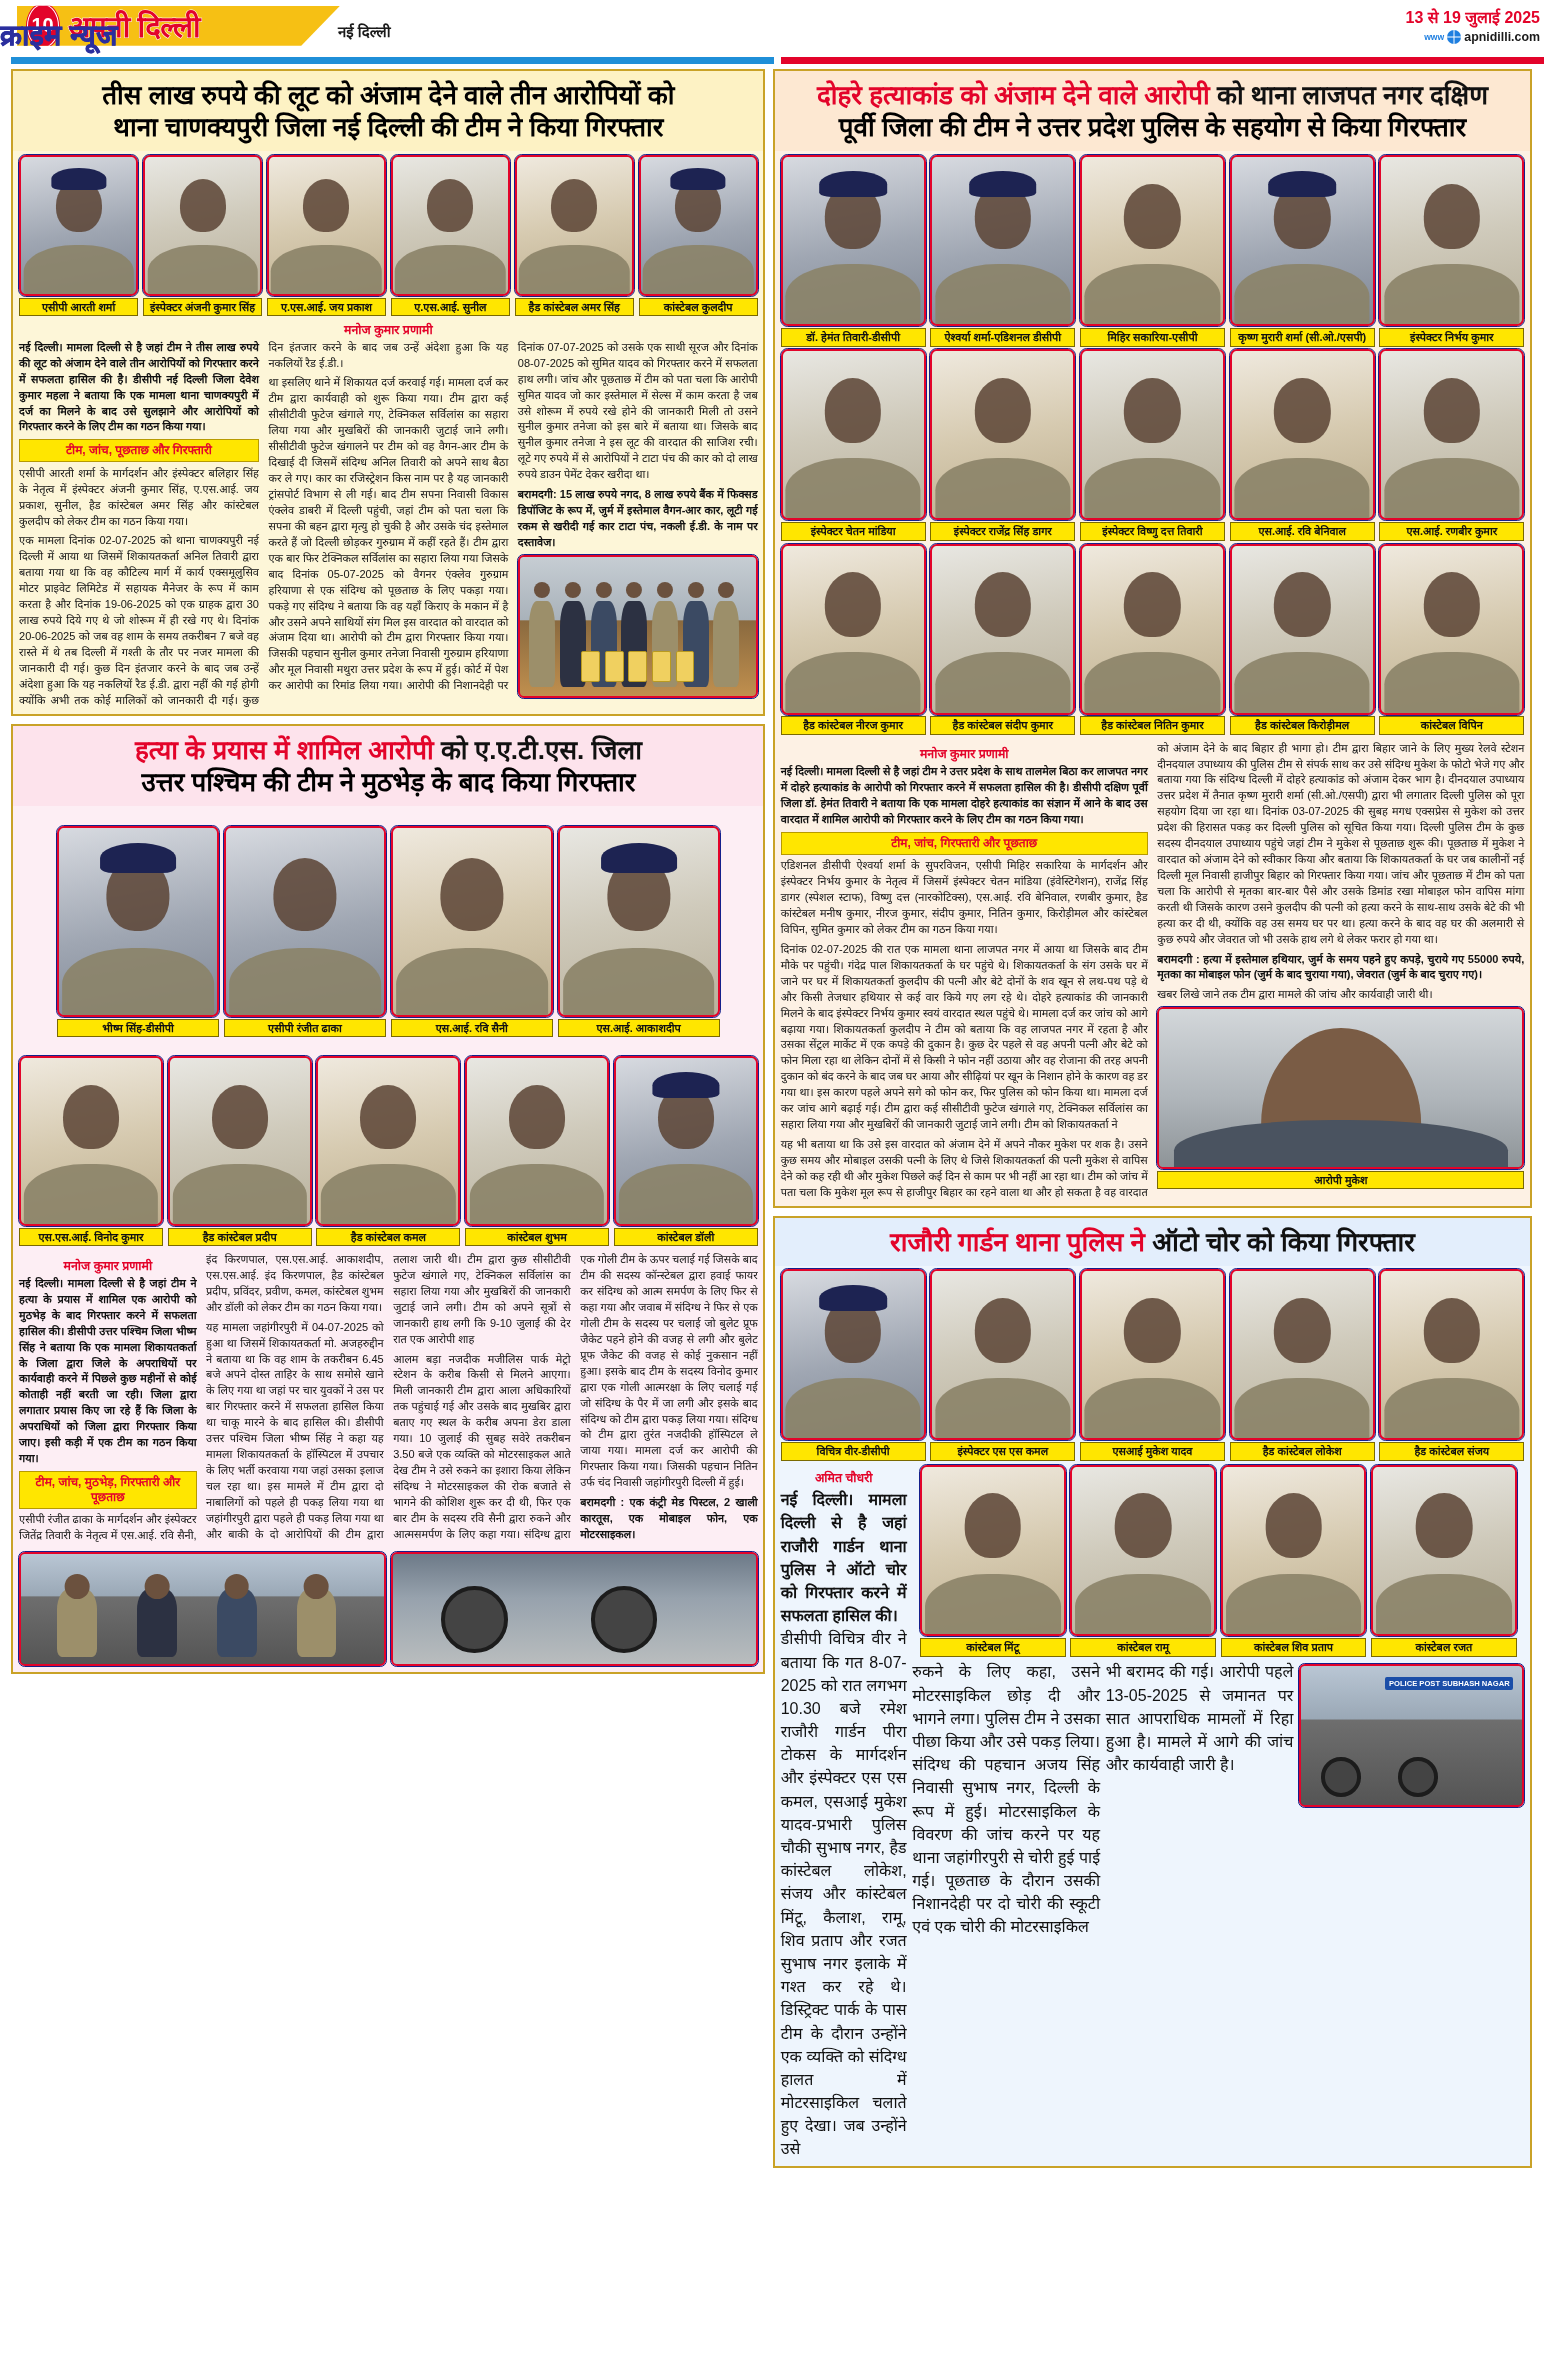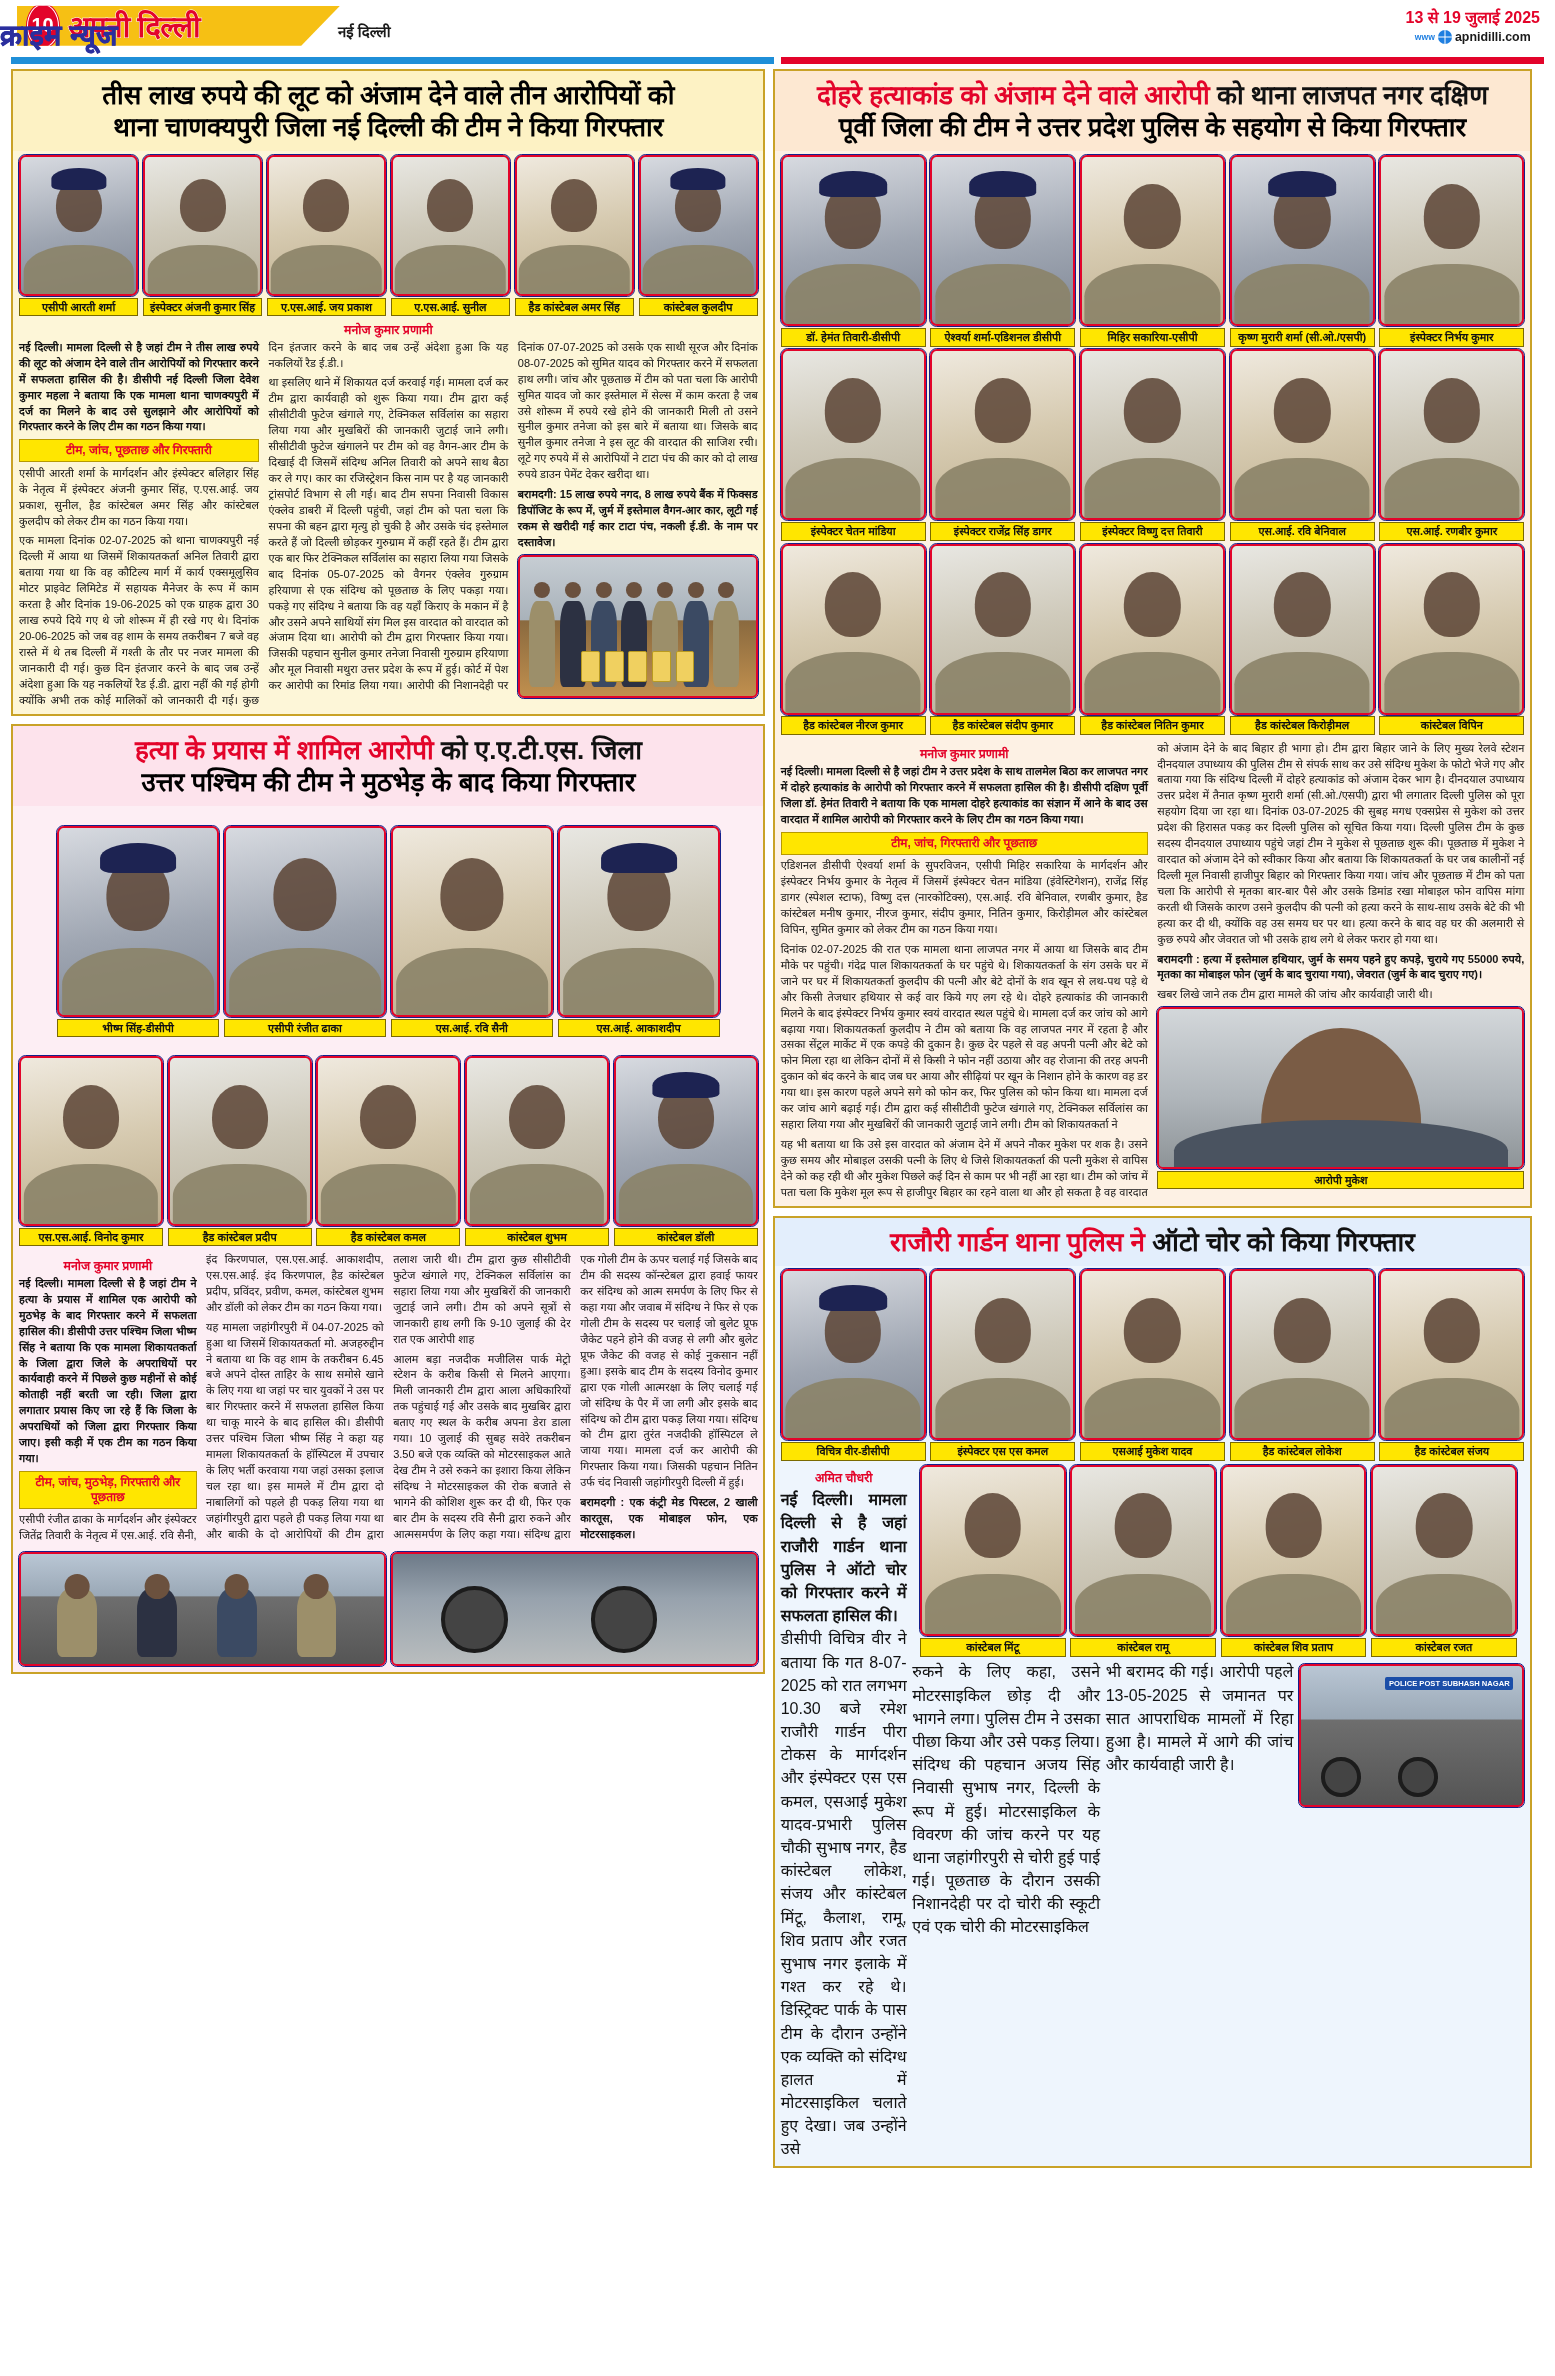--- a/index.html
+++ b/index.html
@@ -47,21 +47,21 @@
     font-size: 28.5px; font-weight: bold;
     color: #2b2f9e; letter-spacing: 0.5px;
     -webkit-text-stroke: 0.6px #2b2f9e;
   }
   .masthead-right {
     position: absolute; right: 15px; top: 5.7px; text-align: right;
   }
   .md-date { font-size: 16px; font-weight: bold; color: #e3042a; }
   .md-site {
     font-size: 12.4px; font-weight: bold; color: #1a1a1a;
-    display: flex; align-items: center; justify-content: center; gap: 2.9px;
+    display: flex; align-items: center; justify-content: flex-end; gap: 2.9px;
     margin-top: 1.9px;
   }
   .globe {
     width: 14.3px; height: 14.3px; border-radius: 50%;
     background: #1f7fe0; position: relative; display: inline-block;
   }
   .globe::before {
     content:''; position:absolute; left:50%; top:0; width:1px; height:100%;
     background:#fff; transform:translateX(-50%);
   }

